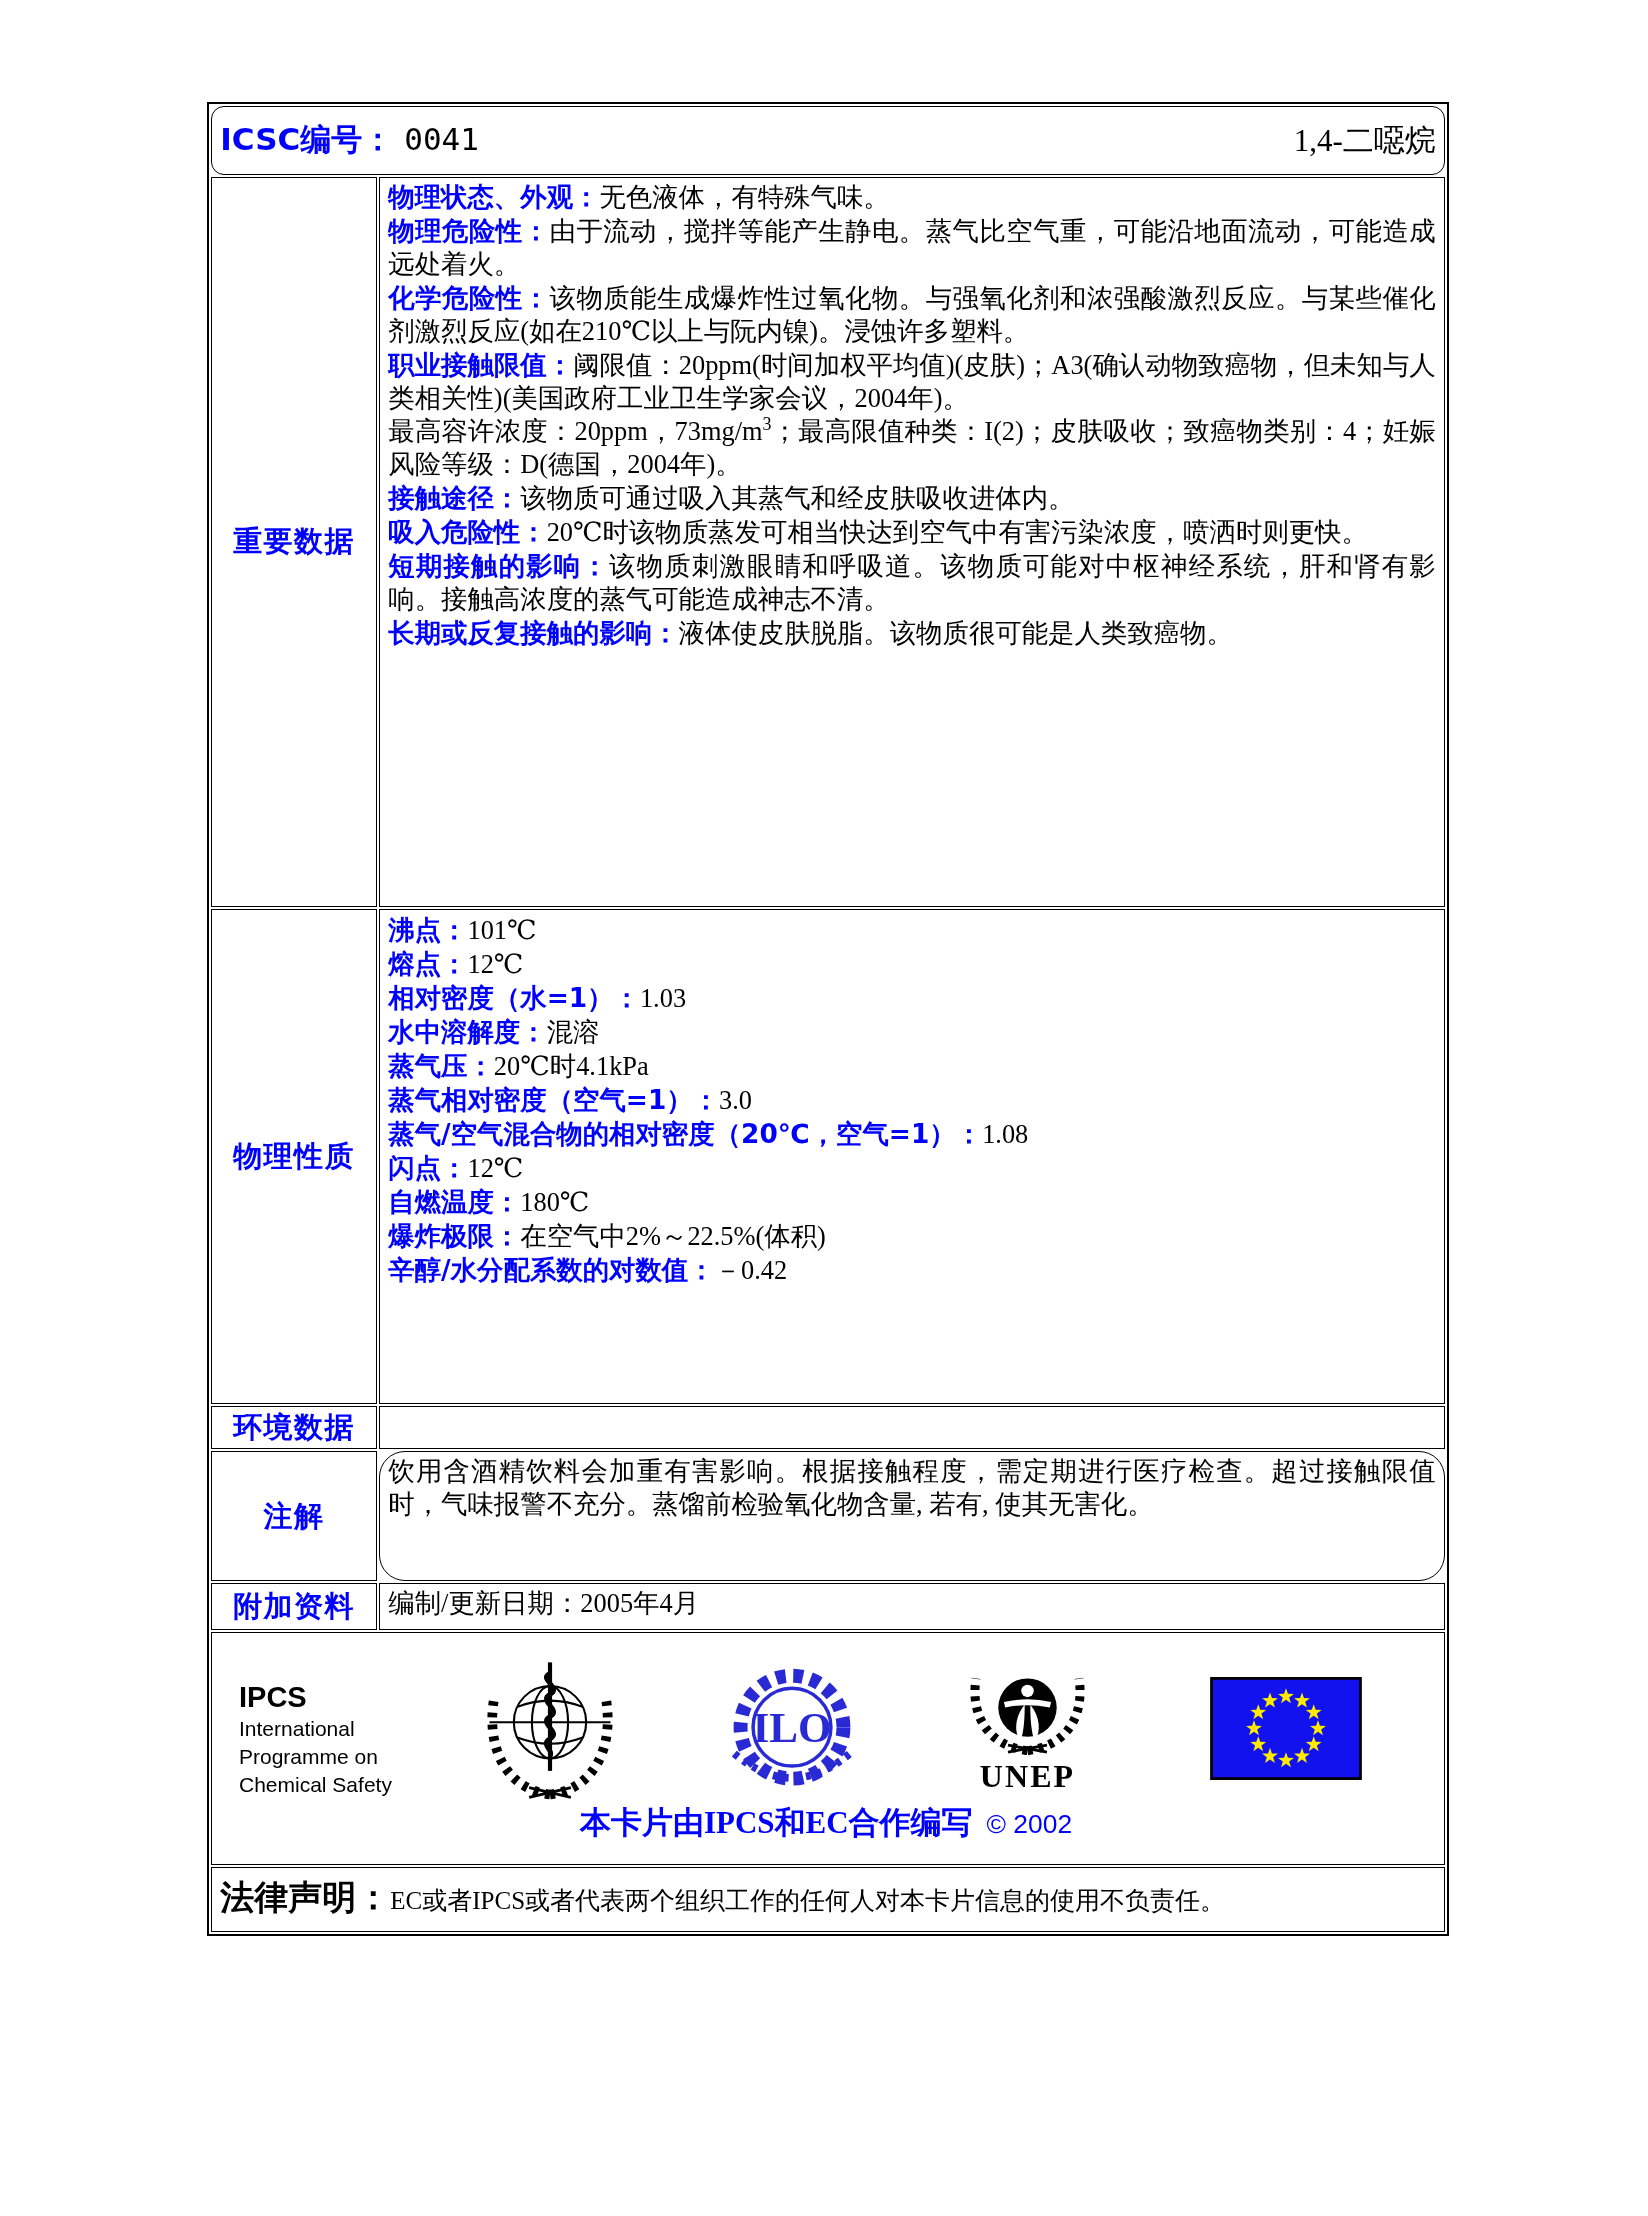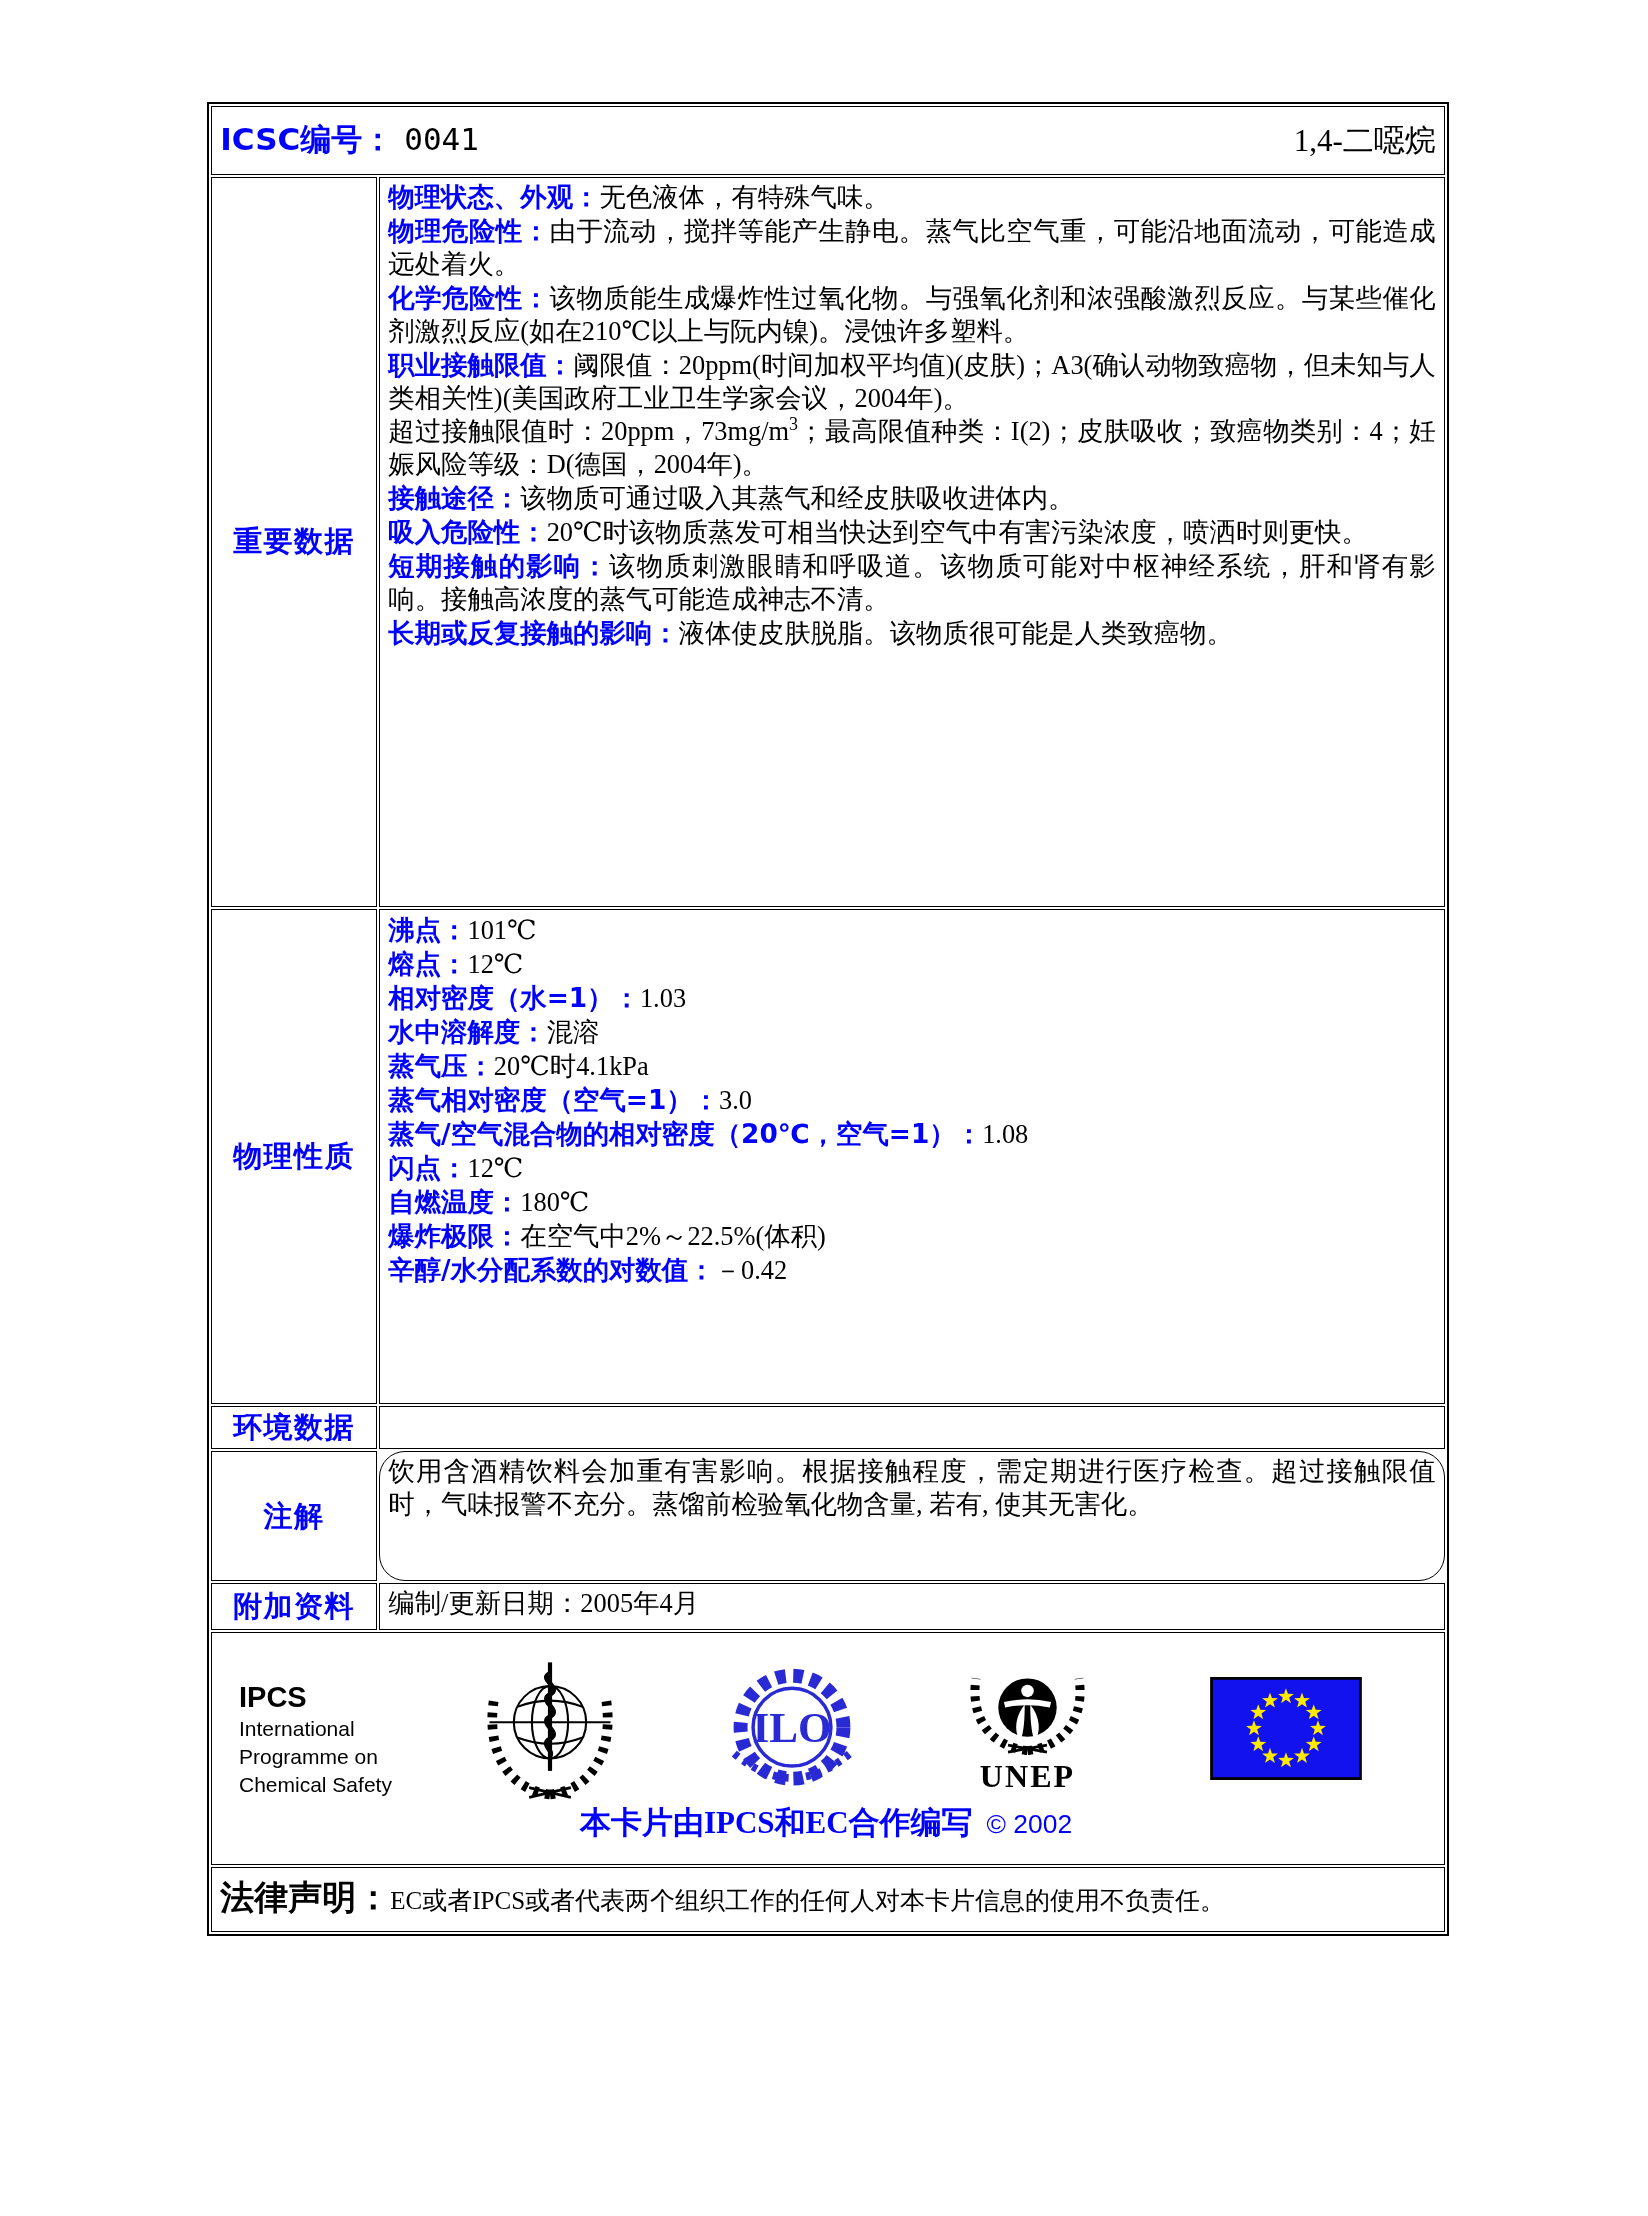--- a/index.html
+++ b/index.html
@@ -9,21 +9,21 @@
         color:#f20d0d;font-weight:bold;font-size:53px;letter-spacing:9.7px;
         font-family:"Liberation Serif",serif;}
   table.card{position:absolute;left:207px;top:102px;width:1242px;table-layout:fixed;
         border-collapse:separate;border-spacing:2.8px;border:2.8px solid #000;background:#fff;}
   td{border:1.4px solid #000;vertical-align:top;padding:2.8px 8.3px;
         font-size:26.4px;line-height:33px;background:#fff;}
   col.col-label{width:166px;}
   .label-cell{vertical-align:middle;text-align:center;color:#0000ff;
         font-family:"DejaVu Sans","Liberation Sans",sans-serif;font-weight:bold;
         font-size:29px;letter-spacing:1.4px;padding:1.4px 2.8px;}
-  .header-cell{height:61px;vertical-align:middle;}
+  .header-cell{height:61px;vertical-align:middle;border-radius:13px;}
   .header-flex{display:flex;justify-content:space-between;align-items:center;}
   .hdr-label{color:#0000ff;font-family:"DejaVu Sans","Liberation Sans",sans-serif;
         font-weight:bold;font-size:31px;}
   .hdr-value{font-size:31px;margin-left:11px;font-family:"DejaVu Sans Mono","Liberation Mono",monospace;}
   .header-right{font-size:31px;}
   .important-cell{height:723px;}
   .physical-cell{height:487px;}
   .env-cell{height:36px;}
   .notes-cell{height:122px;border-radius:26px;}
   .addl-cell{height:39px;}
@@ -74,21 +74,21 @@
       </tr>
 
       <tr>
         <td class="label-cell">重要数据</td>
         <td class="important-cell">
           <div id="important-content">
               <div class="para"><span class="head">物理状态、外观：</span><span>无色液体，有特殊气味。</span></div>
               <div class="para"><span class="head">物理危险性：</span><span>由于流动，搅拌等能产生静电。蒸气比空气重，可能沿地面流动，可能造成远处着火。</span></div>
               <div class="para"><span class="head">化学危险性：</span><span>该物质能生成爆炸性过氧化物。与强氧化剂和浓强酸激烈反应。与某些催化剂激烈反应(如在210℃以上与阮内镍)。浸蚀许多塑料。</span></div>
               <div class="para"><span class="head">职业接触限值：</span><span>阈限值：20ppm(时间加权平均值)(皮肤)；A3(确认动物致癌物，但未知与人类相关性)(美国政府工业卫生学家会议，2004年)。</span></div>
-              <div class="para"><span>超过接触限值时：20ppm，73mg/m</span><sup>3</sup><span>；最高限值种类：I(2)；皮肤吸收；致癌物类别：4；妊娠风险等级：D(德国，2004年)。</span></div>
+              <div class="para"><span>最高容许浓度：20ppm，73mg/m</span><sup>3</sup><span>；最高限值种类：I(2)；皮肤吸收；致癌物类别：4；妊娠风险等级：D(德国，2004年)。</span></div>
               <div class="para"><span class="head">接触途径：</span><span>该物质可通过吸入其蒸气和经皮肤吸收进体内。</span></div>
               <div class="para"><span class="head">吸入危险性：</span><span>20℃时该物质蒸发可相当快达到空气中有害污染浓度，喷洒时则更快。</span></div>
               <div class="para"><span class="head">短期接触的影响：</span><span>该物质刺激眼睛和呼吸道。该物质可能对中枢神经系统，肝和肾有影响。接触高浓度的蒸气可能造成神志不清。</span></div>
               <div class="para"><span class="head">长期或反复接触的影响：</span><span>液体使皮肤脱脂。该物质很可能是人类致癌物。</span></div>
             </div>
         </td>
       </tr>
 
       <tr>
         <td class="label-cell">物理性质</td>

